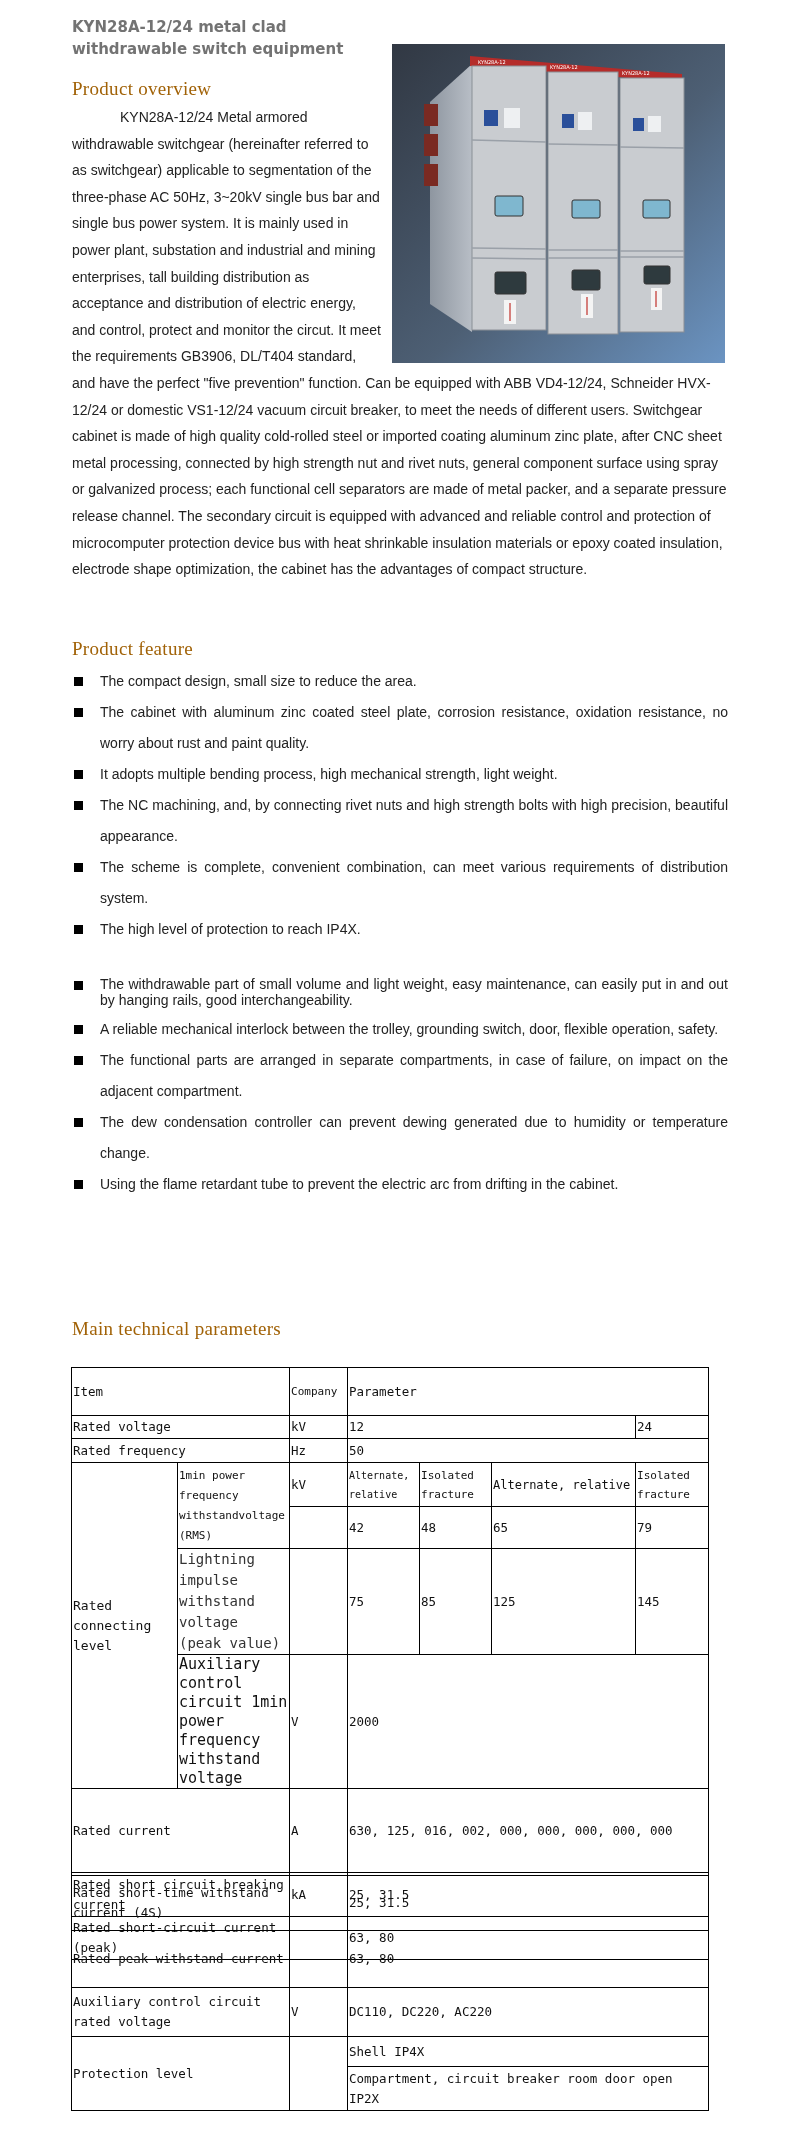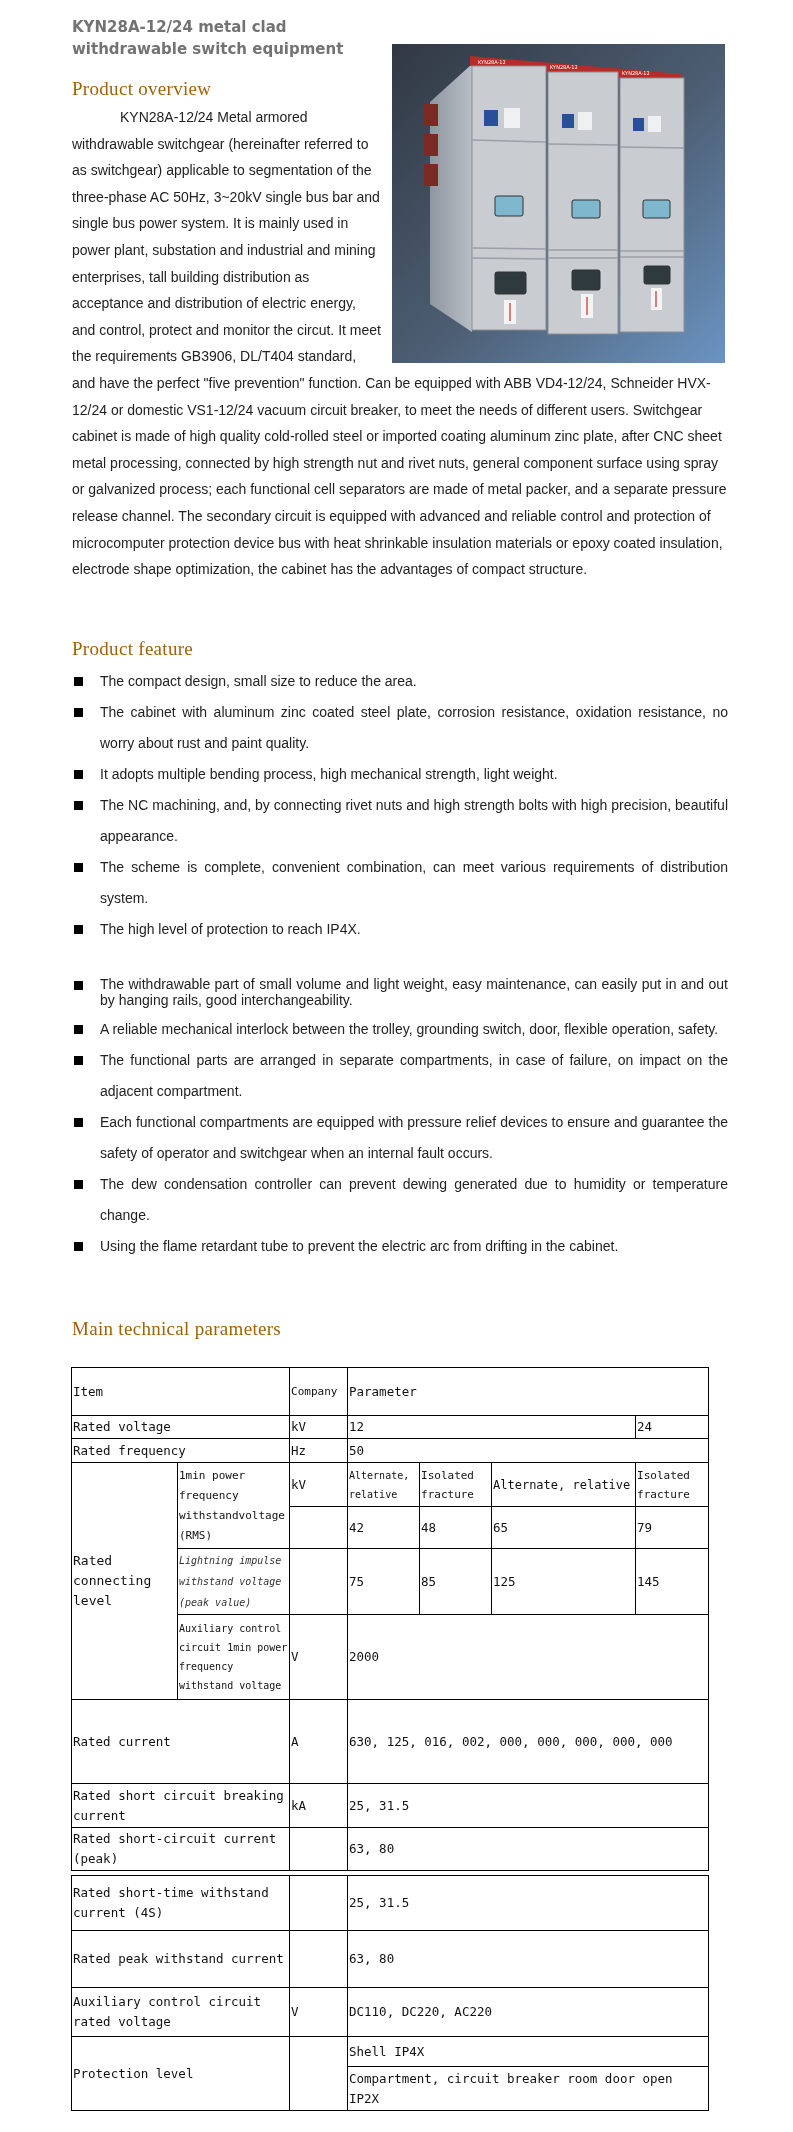--- a/index.html
+++ b/index.html
@@ -20,21 +20,21 @@
   .features li.tight { line-height: 16px; padding-top: 6px; padding-bottom: 6px; margin-top: 25px; }
   .features li .bullet { position: absolute; left: 2px; top: 11px; width: 9px; height: 9px; background: #000; }
   .features li.tight .bullet { top: 11px; }
   
   .tbl { position: absolute; border-collapse: collapse; table-layout: fixed;
          font-family: "DejaVu Sans Mono", "Liberation Mono", monospace; font-size: 12.5px; color: #111; }
   .tbl td { border: 1.5px solid #000; padding: 0 1px; vertical-align: middle; line-height: 20px; }
   .c { text-align: left; }
   .l { text-align: left; }
   .sm { font-size: 10px; line-height: 19px !important; }
-  .xs { font-size: 10px; line-height: 21px !important; color: #333; font-style: italic; }
+  .xs { font-size: 14px; line-height: 21px !important; color: #333; }
 </style>
 </head>
 <body>
 
 <div class="title">KYN28A-12/24 metal clad withdrawable switch equipment</div>
 
 <div class="heading" style="top:78px;">Product overview</div>
 
 <div class="photo">
   <svg width="333" height="319" viewBox="0 0 333 319">
@@ -124,21 +124,21 @@
 <ul class="features">
   <li><span class="bullet"></span><span>The compact design, small size to reduce the area.</span></li>
   <li><span class="bullet"></span><span>The cabinet with aluminum zinc coated steel plate, corrosion resistance, oxidation resistance, no worry about rust and paint quality.</span></li>
   <li><span class="bullet"></span><span>It adopts multiple bending process, high mechanical strength, light weight.</span></li>
   <li><span class="bullet"></span><span>The NC machining, and, by connecting rivet nuts and high strength bolts with high precision, beautiful appearance.</span></li>
   <li><span class="bullet"></span><span>The scheme is complete, convenient combination, can meet various requirements of distribution system.</span></li>
   <li><span class="bullet"></span><span>The high level of protection to reach IP4X.</span></li>
   <li class="tight"><span class="bullet"></span><span>The withdrawable part of small volume and light weight, easy maintenance, can easily put in and out by hanging rails, good interchangeability.</span></li>
   <li><span class="bullet"></span><span>A reliable mechanical interlock between the trolley, grounding switch, door, flexible operation, safety.</span></li>
   <li><span class="bullet"></span><span>The functional parts are arranged in separate compartments, in case of failure, on impact on the adjacent compartment.</span></li>
-  <li><span class="bullet"></span><span>Each functional compartments are equipped with pressure relief devices to ensure and guarantee the safety of operator and switchgear when an internal fault occurs.</span></li>
+  <li><span class="bullet"></span></li>
   <li><span class="bullet"></span><span>The dew condensation controller can prevent dewing generated due to humidity or temperature change.</span></li>
   <li><span class="bullet"></span><span>Using the flame retardant tube to prevent the electric arc from drifting in the cabinet.</span></li>
 </ul>
 
 <div class="heading" style="top:1318px;">Main technical parameters</div>
 
 <table class="tbl" style="left:71px; top:1367px; width:637px;">
   <colgroup>
     <col style="width:106px">
       <col style="width:112px">
@@ -183,21 +183,21 @@
   </tr>
   <tr style="height:66px">
     <td class="l xs">Lightning impulse withstand voltage (peak value)</td>
     <td class="c"></td>
     <td class="c">75</td>
     <td class="c">85</td>
     <td class="c">125</td>
     <td class="c">145</td>
   </tr>
   <tr style="height:85px">
-    <td class="l sm" style="font-size:10px">Auxiliary control circuit 1min power frequency withstand voltage</td>
+    <td class="l sm" style="font-size:15px">Auxiliary control circuit 1min power frequency withstand voltage</td>
     <td class="c">V</td>
     <td class="c" colspan="4">2000</td>
   </tr>
   <tr style="height:84px">
     <td class="l" colspan="2">Rated current</td>
     <td class="c">A</td>
     <td class="c" colspan="4">630, 125, 016, 002, 000, 000, 000, 000, 000</td>
   </tr>
   <tr style="height:44px">
     <td class="l" colspan="2">Rated short circuit breaking current</td>

